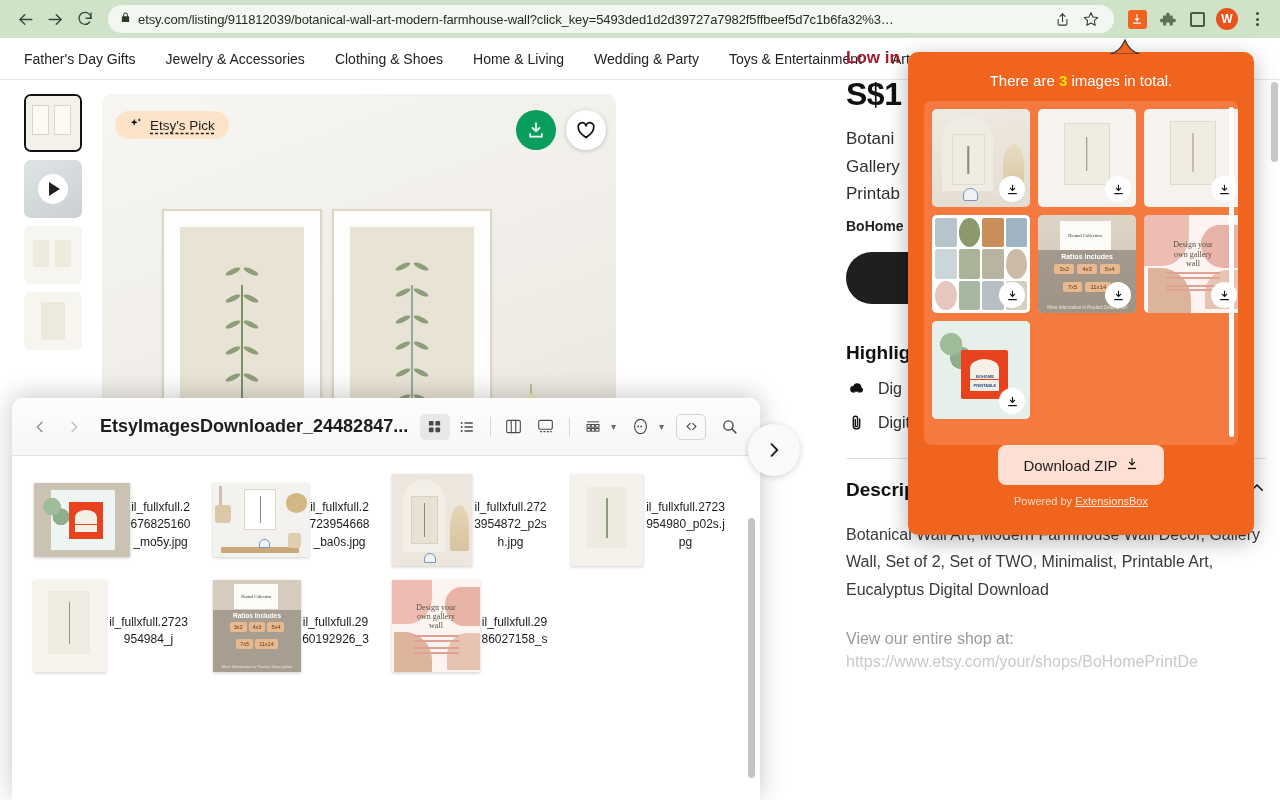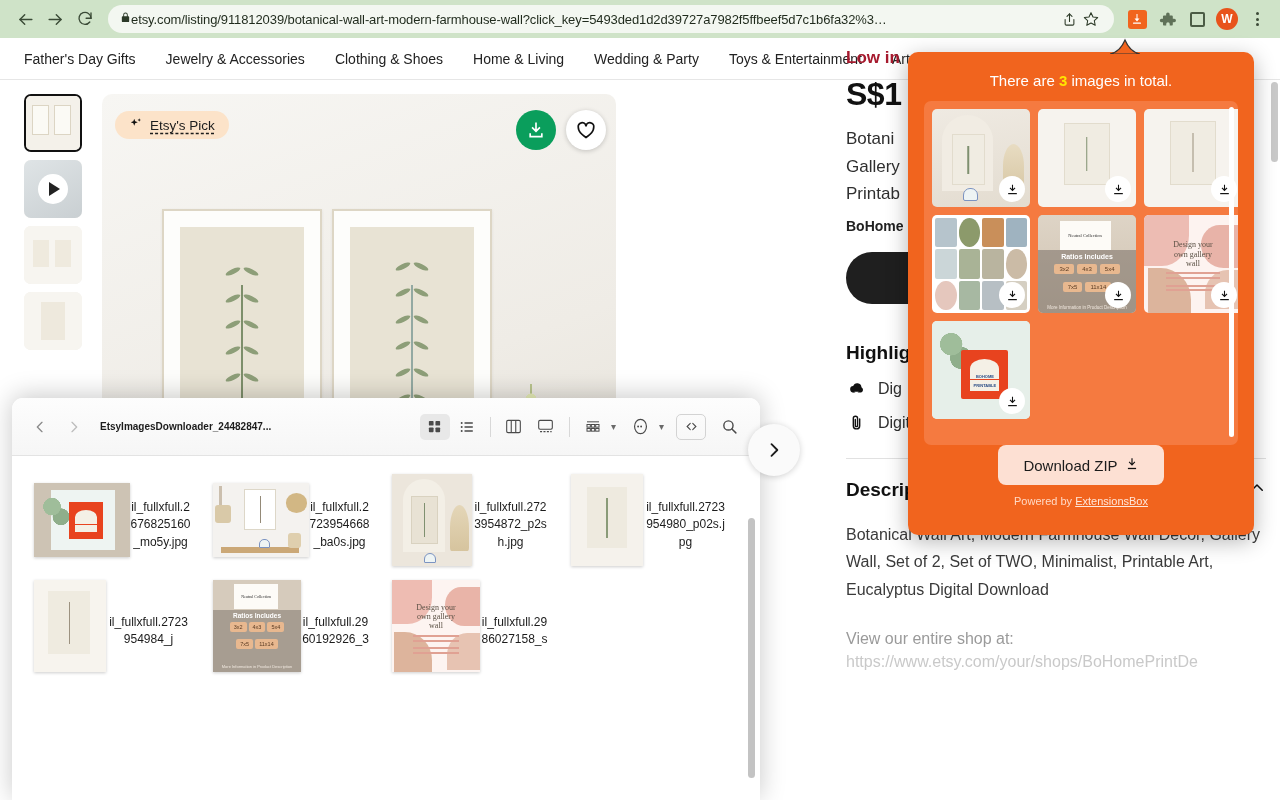--- a/index.html
+++ b/index.html
@@ -18,21 +18,21 @@
     display: flex; align-items: center; gap: 0px;
     padding: 0 10px;
   }
   .nav-btn {
     width: 30px; height: 30px; display: flex; align-items: center; justify-content: center;
     color: #3a4a36; flex: none;
   }
   .nav-btn svg { display:block; }
   .omnibox {
     flex: 1 1 auto; height: 28px; background: #f3f7f1; border-radius: 14px;
-    display: flex; align-items: center; padding: 0 12px;
+    display: flex; align-items: center; gap: 7px; padding: 0 12px;
     margin-left: 8px; margin-right: 6px; min-width: 0;
   }
   .omnibox .lock { flex: none; }
   .omnibox .url {
     font-size: 13px; color: #1f2a1c; white-space: nowrap; overflow: hidden;
     text-overflow: ellipsis; flex: 1 1 auto; letter-spacing: -0.1px;
   }
   .omni-icon { flex: none; width: 22px; height: 22px; display:flex; align-items:center; justify-content:center; color:#2c3a28; }
   .chrome-ext { width: 26px; height: 26px; display:flex; align-items:center; justify-content:center; flex:none; margin-left:4px;}
   .ext-orange {
@@ -199,21 +199,21 @@
     box-shadow: 0 -2px 26px rgba(0,0,0,0.22);
     overflow: hidden;
   }
   .finder-bar {
     height: 58px; background: linear-gradient(#fdfdfd,#f6f6f6);
     display:flex; align-items:center; padding: 0 16px; gap: 10px;
     border-bottom: 1px solid #e3e3e3;
   }
   .fb-arrow { width: 24px; height:24px; display:flex; align-items:center; justify-content:center; color:#8b8b8b; }
   .fb-arrow.dim { color:#bdbdbd; }
-  .fb-title { font-size: 10px; font-weight: bold; color:#1c1c1c; margin-left: 4px; margin-right: auto; white-space:nowrap; }
+  .fb-title { font-size: 18px; font-weight: bold; color:#1c1c1c; margin-left: 4px; margin-right: auto; white-space:nowrap; }
   .fb-grp { display:flex; align-items:center; gap: 2px; }
   .fb-btn {
     width: 30px; height: 26px; border-radius: 5px; display:flex; align-items:center;
     justify-content:center; color:#4a4a4a;
   }
   .fb-btn.active { background:#e8e8e8; }
   .fb-sep { width:1px; height:20px; background:#d8d8d8; margin: 0 6px; }
   .chev { font-size: 10px; color:#6a6a6a; margin-left:1px; }
   .finder-body {
     position: relative; height: 344px; overflow: hidden; background:#fff;

